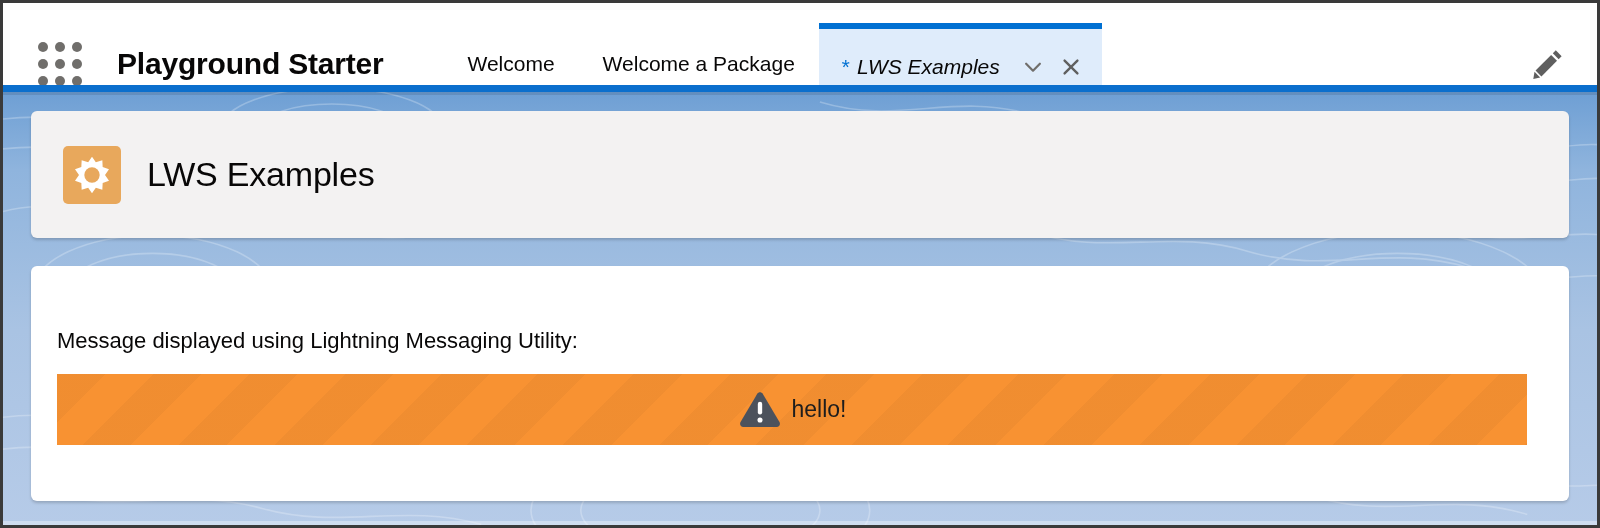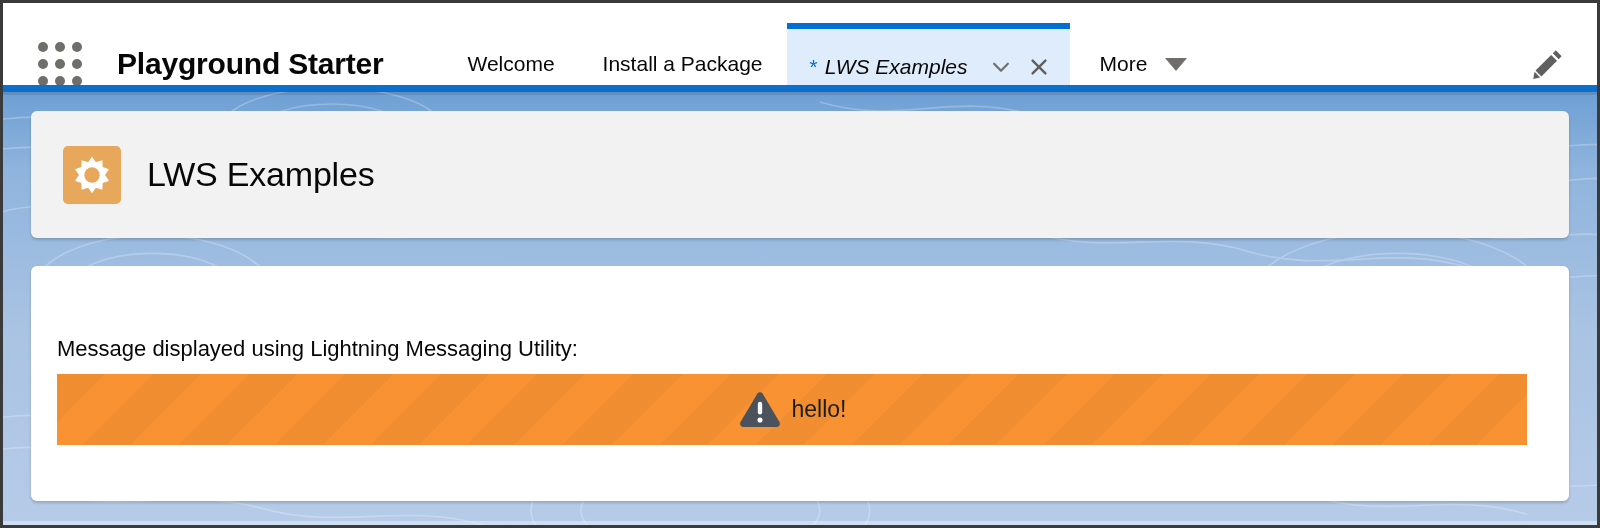--- a/index.html
+++ b/index.html
@@ -228,21 +228,21 @@
     background: #ffffff;
     border-radius: 6px;
     box-shadow: 0 2px 3px rgba(0,0,0,.18);
     box-sizing: border-box;
     overflow: hidden;
   }
 
   .msg-label {
     position: absolute;
     left: 26px;
-    top: 70px;
+    top: 62px;
     font-size: 22px;
     color: #080707;
     white-space: nowrap;
   }
 
   .banner {
     position: absolute;
     left: 26px;
     top: 108px;
     width: 1470px;
@@ -298,44 +298,40 @@
 
     <div class="app-name">Playground Starter</div>
 
     <div class="nav-tabs">
 
       <div class="nav-tab">
         <span class="tab-label">Welcome</span>
       </div>
 
       <div class="nav-tab">
-        <span class="tab-label">Install a Package</span>
+        <span class="tab-label">Welcome a Package</span>
       </div>
 
       <div class="nav-tab active">
         <span class="tab-star">*</span>
         <span class="tab-label">LWS Examples</span>
         <span class="tab-icons">
           <span>
             <svg class="chev-down" viewBox="0 0 24 24" aria-hidden="true">
               <path d="M4.5 8.5 L12 16 L19.5 8.5" fill="none" stroke="#706e6b" stroke-width="2.4" stroke-linecap="round" stroke-linejoin="round"></path>
             </svg>
           </span>
           <span>
             <svg class="close-x" viewBox="0 0 24 24" aria-hidden="true">
               <path d="M5 5 L19 19 M19 5 L5 19" fill="none" stroke="#5f5f5f" stroke-width="2.6" stroke-linecap="round"></path>
             </svg>
           </span>
         </span>
       </div>
 
-      <div class="nav-tab more">
-        <span class="tab-label">More</span>
-        <span class="caret-solid"></span>
-      </div>
 
     </div>
 
     <div class="nav-spacer"></div>
 
     <div class="edit-pencil">
       <svg width="36" height="36" viewBox="0 0 24 24" aria-hidden="true">
         <path d="M17.2 2.9 L21.1 6.8 L19.1 8.8 L15.2 4.9 Z" fill="#5f5f5f"></path>
         <path d="M14.1 6.0 L18.0 9.9 L7.6 20.3 L3.7 16.4 Z" fill="#5f5f5f"></path>
         <path d="M3.0 17.2 L6.8 21.0 L2.2 22.0 Z" fill="#5f5f5f"></path>

